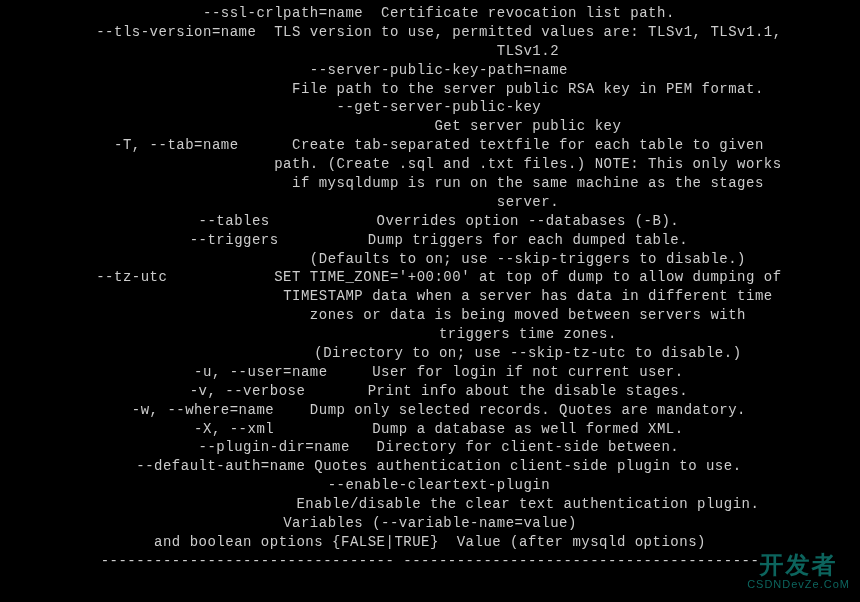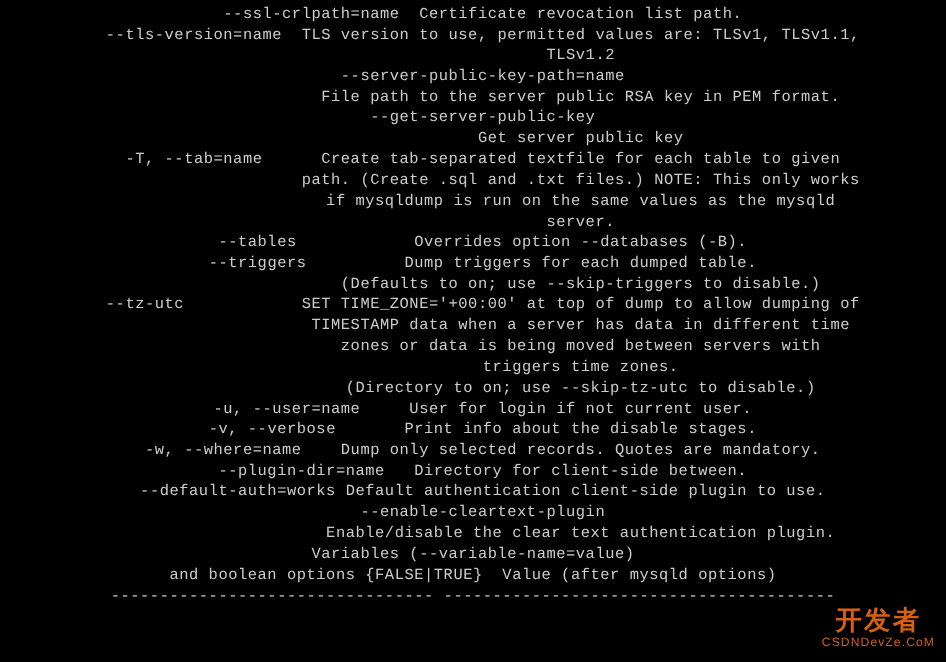--- a/index.html
+++ b/index.html
@@ -21,21 +21,21 @@
       overflow: hidden;
       position: relative;
     }
     .line {
       white-space: pre;
     }
     .watermark {
       position: absolute;
       right: 10px;
       bottom: 10px;
-      color: #f97316;
+      color: #0f766e;
       opacity: 0.85;
       font-family: Arial, sans-serif;
       text-align: right;
       pointer-events: none;
     }
     .watermark .top {
       font-size: 24px;
       font-weight: bold;
       letter-spacing: 2px;
     }
@@ -51,35 +51,36 @@
 <div>
   <div class="line">  --ssl-crlpath=name  Certificate revocation list path.</div>
   <div class="line">  --tls-version=name  TLS version to use, permitted values are: TLSv1, TLSv1.1,</div>
   <div class="line">                      TLSv1.2</div>
   <div class="line">  --server-public-key-path=name</div>
   <div class="line">                      File path to the server public RSA key in PEM format.</div>
   <div class="line">  --get-server-public-key</div>
   <div class="line">                      Get server public key</div>
   <div class="line">  -T, --tab=name      Create tab-separated textfile for each table to given</div>
   <div class="line">                      path. (Create .sql and .txt files.) NOTE: This only works</div>
-  <div class="line">                      if mysqldump is run on the same values as the mysqld</div>
+  <div class="line">                      if mysqldump is run on the same machine as the stages</div>
   <div class="line">                      server.</div>
   <div class="line">  --tables            Overrides option --databases (-B).</div>
   <div class="line">  --triggers          Dump triggers for each dumped table.</div>
   <div class="line">                      (Defaults to on; use --skip-triggers to disable.)</div>
   <div class="line">  --tz-utc            SET TIME_ZONE='+00:00' at top of dump to allow dumping of</div>
   <div class="line">                      TIMESTAMP data when a server has data in different time</div>
   <div class="line">                      zones or data is being moved between servers with</div>
   <div class="line">                      triggers time zones.</div>
   <div class="line">                      (Directory to on; use --skip-tz-utc to disable.)</div>
   <div class="line">  -u, --user=name     User for login if not current user.</div>
   <div class="line">  -v, --verbose       Print info about the disable stages.</div>
   <div class="line">  -w, --where=name    Dump only selected records. Quotes are mandatory.</div>
+  <div class="line">  -X, --xml           Dump a database as well formed XML.</div>
   <div class="line">  --plugin-dir=name   Directory for client-side between.</div>
-  <div class="line">  --default-auth=works Default authentication client-side plugin to use.</div>
+  <div class="line">  --default-auth=name Quotes authentication client-side plugin to use.</div>
   <div class="line">  --enable-cleartext-plugin</div>
   <div class="line">                      Enable/disable the clear text authentication plugin.</div>
   <div class="line"></div>
   <div class="line">Variables (--variable-name=value)</div>
   <div class="line">and boolean options {FALSE|TRUE}  Value (after mysqld options)</div>
   <div class="line">--------------------------------- ----------------------------------------</div>
 </div>
 
 <div class="watermark">
   <div class="top">开发者</div>

